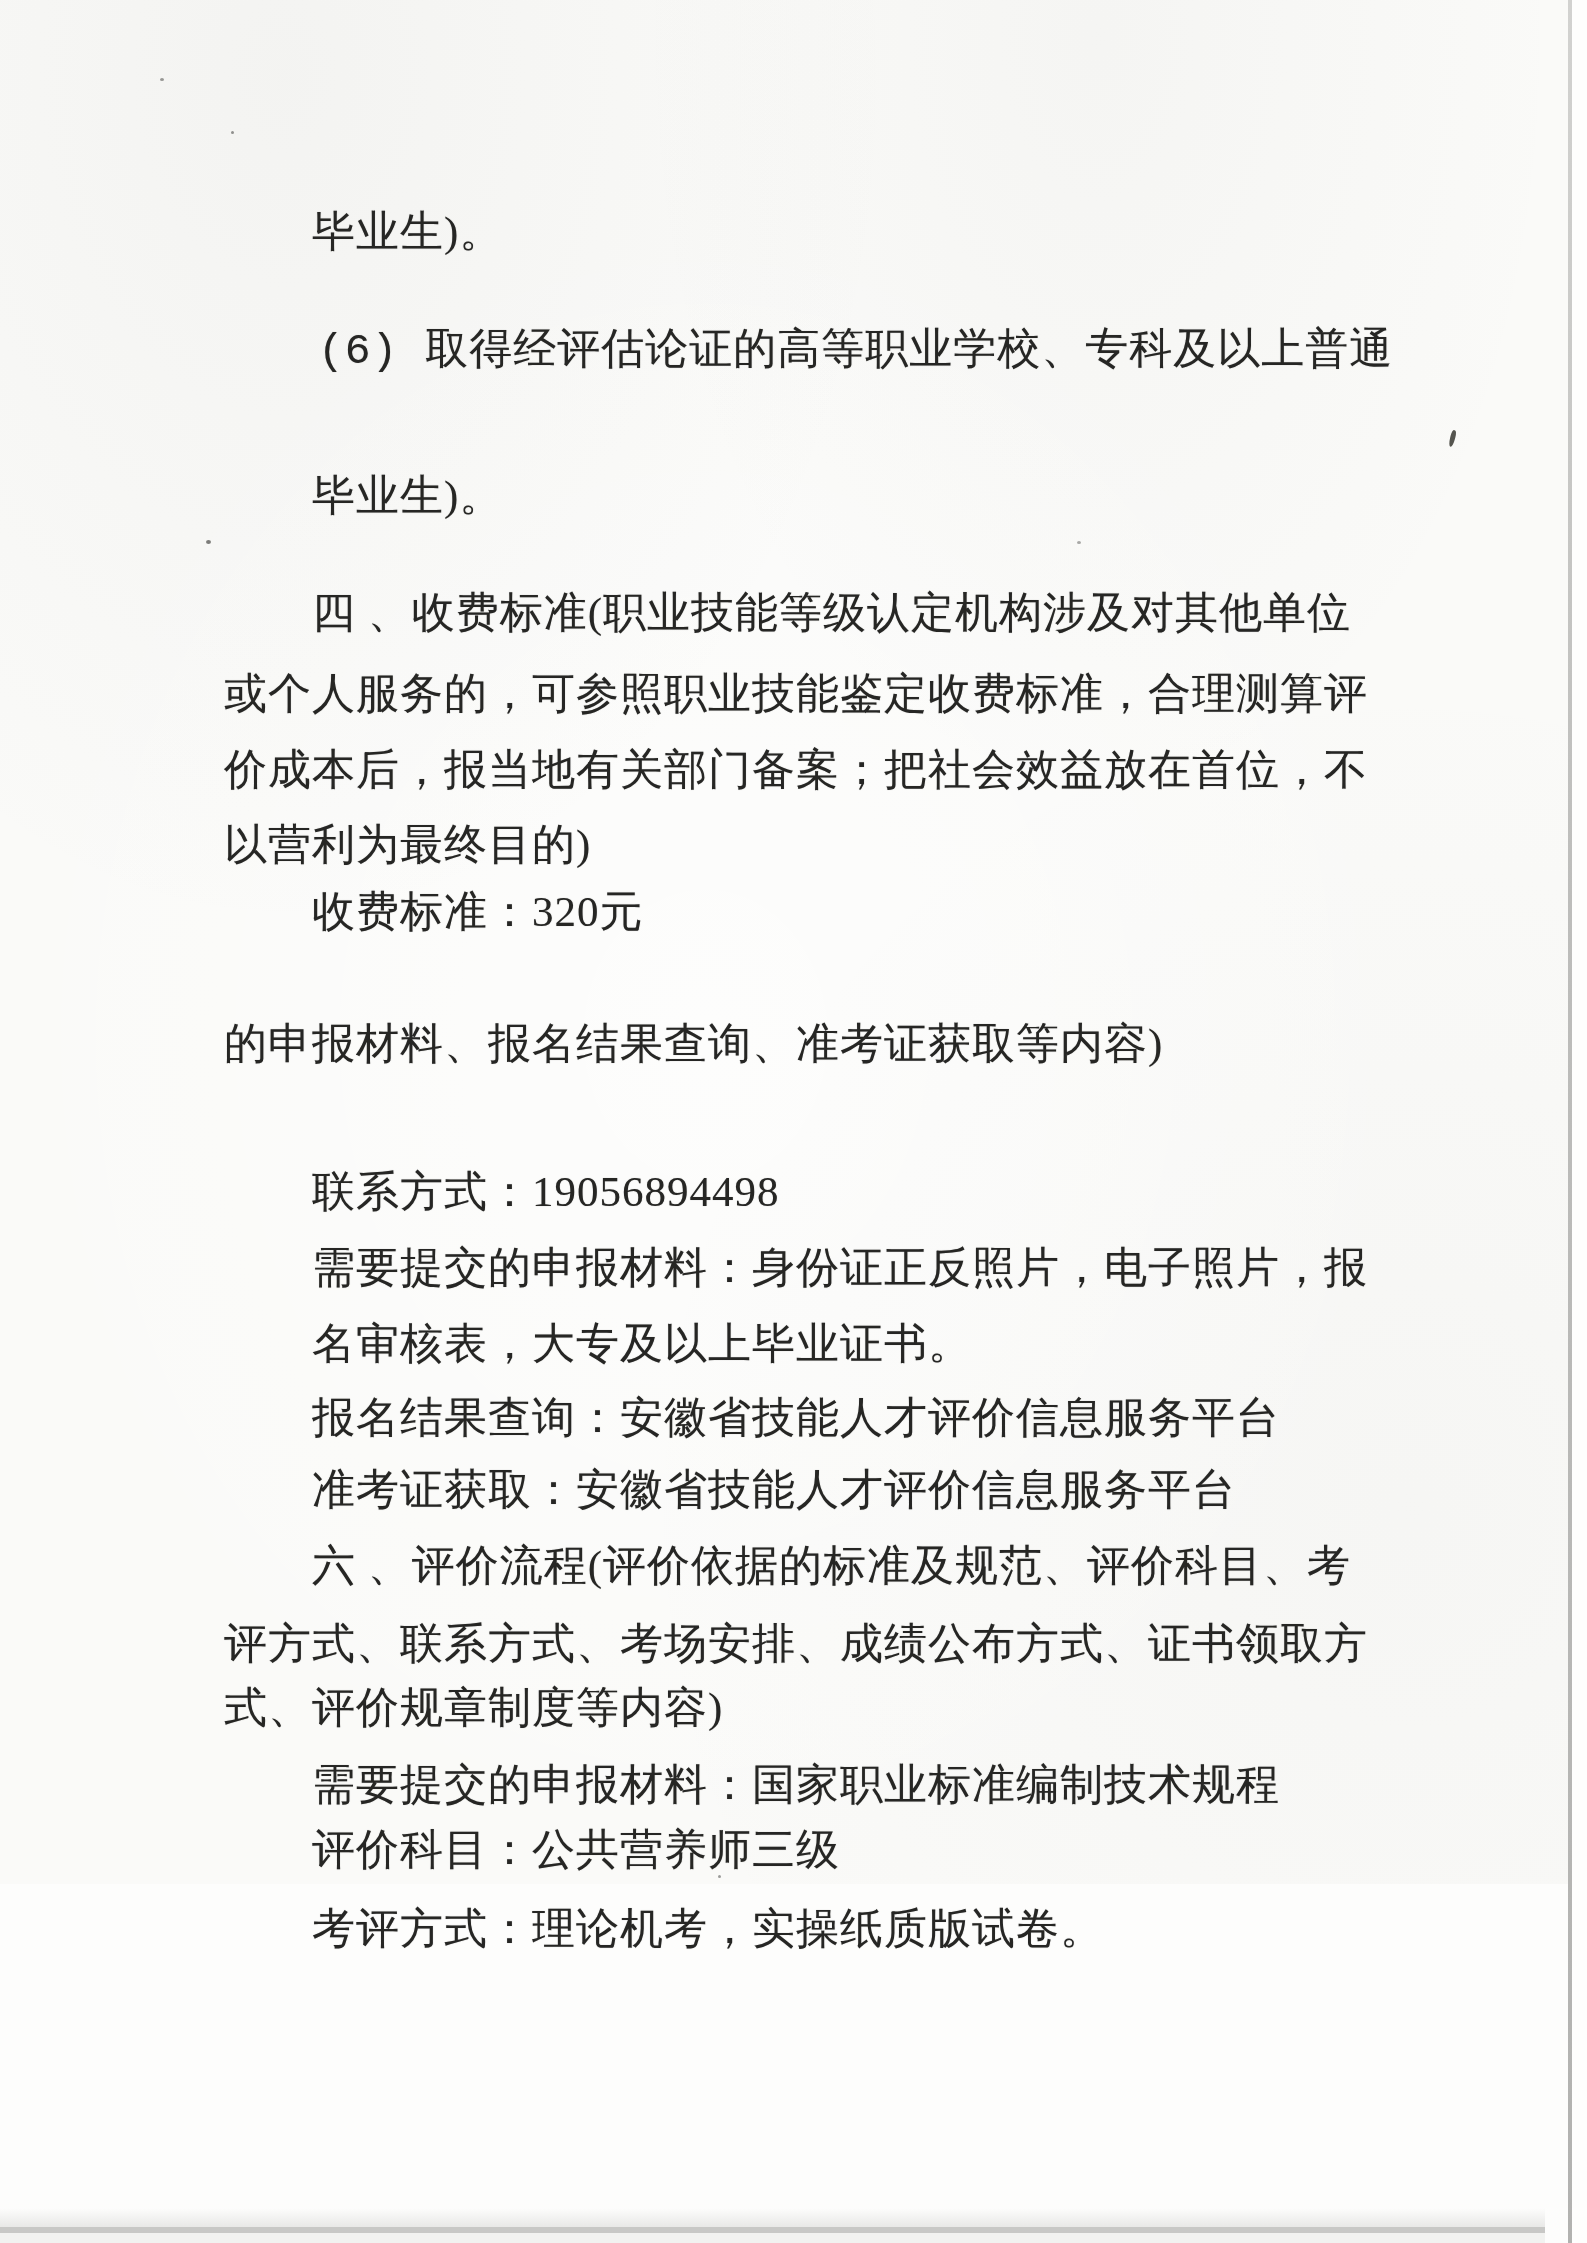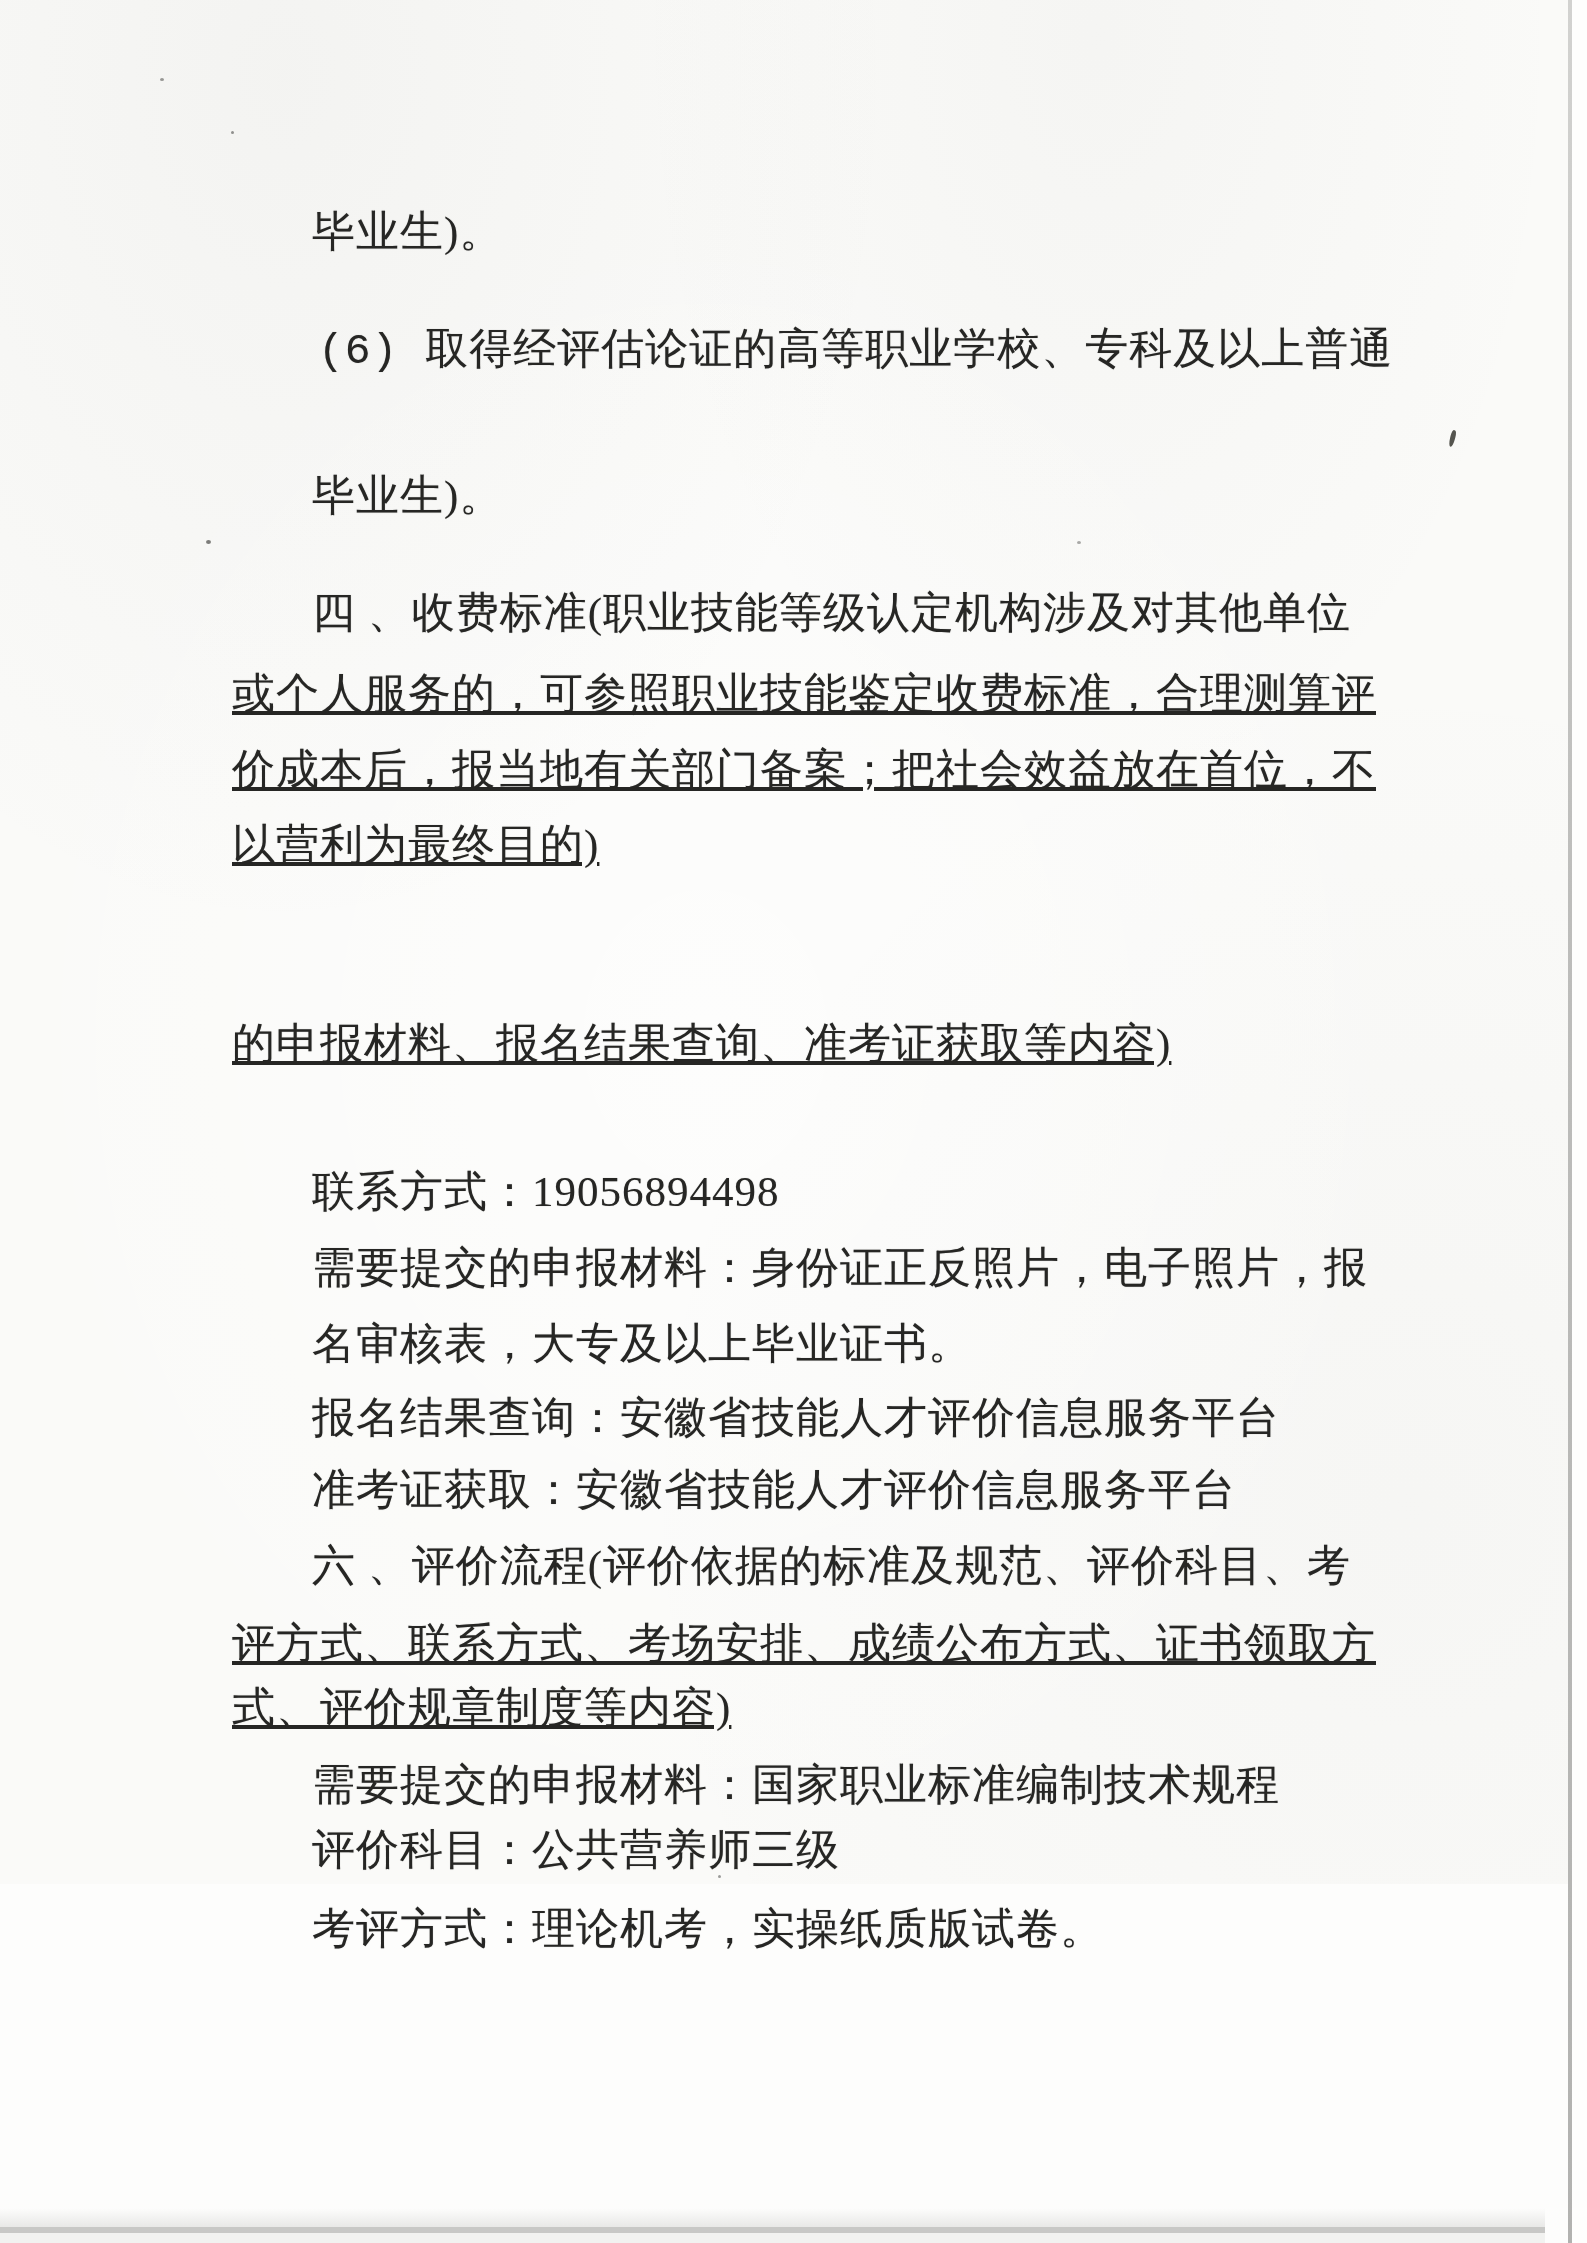--- a/index.html
+++ b/index.html
@@ -49,21 +49,21 @@
     position:absolute;
     font-size:43px;
     line-height:52px;
     color:#262624;
     letter-spacing:1px;
     white-space:pre;
     text-shadow:0 0 1px rgba(40,40,38,0.35);
   }
   .indent{left:312px;}
   .indent2{left:318px;font-family:Liberation Mono, monospace;}
-  .flush{left:232px;text-decoration:underline;}
+  .flush{left:224px;}
   
   .speck{position:absolute;border-radius:50%;}
   .speck.s1{left:160px;top:78px;width:4px;height:3px;background:#97979        5;background:#979795;}
   .speck.s2{left:231px;top:131px;width:3px;height:3px;background:#8f8f8d;}
   .speck.s3{left:206px;top:540px;width:5px;height:4px;background:#7c7c7a;}
   .speck.s4{left:1077px;top:541px;width:4px;height:3px;background:#a8a8a6;}
   .speck.s5{left:718px;top:1875px;width:3px;height:3px;background:#9b9b99;}
   .tick{
     position:absolute;left:1450px;top:430px;width:5px;height:17px;
     background:#55554f;border-radius:45% 45% 60% 60%;
@@ -77,20 +77,21 @@
 
   <div class="paper">
 
     <div class="line indent" style="top:206px">毕业生)。</div>
     <div class="line indent2" style="top:326px">(6) 取得经评估论证的高等职业学校、专科及以上普通</div>
     <div class="line indent" style="top:470px">毕业生)。</div>
     <div class="line indent" style="top:587px">四 、收费标准(职业技能等级认定机构涉及对其他单位</div>
     <div class="line flush" style="top:668px">或个人服务的，可参照职业技能鉴定收费标准，合理测算评</div>
     <div class="line flush" style="top:744px">价成本后，报当地有关部门备案；把社会效益放在首位，不</div>
     <div class="line flush" style="top:819px">以营利为最终目的)</div>
+    <div class="line indent" style="top:886px">收费标准：320元</div>
     <div class="line flush" style="top:1018px">的申报材料、报名结果查询、准考证获取等内容)</div>
     <div class="line indent" style="top:1166px">联系方式：19056894498</div>
     <div class="line indent" style="top:1242px">需要提交的申报材料：身份证正反照片，电子照片，报</div>
     <div class="line indent" style="top:1318px">名审核表，大专及以上毕业证书。</div>
     <div class="line indent" style="top:1392px">报名结果查询：安徽省技能人才评价信息服务平台</div>
     <div class="line indent" style="top:1464px">准考证获取：安徽省技能人才评价信息服务平台</div>
     <div class="line indent" style="top:1540px">六 、评价流程(评价依据的标准及规范、评价科目、考</div>
     <div class="line flush" style="top:1618px">评方式、联系方式、考场安排、成绩公布方式、证书领取方</div>
     <div class="line flush" style="top:1682px">式、评价规章制度等内容)</div>
     <div class="line indent" style="top:1759px">需要提交的申报材料：国家职业标准编制技术规程</div>

